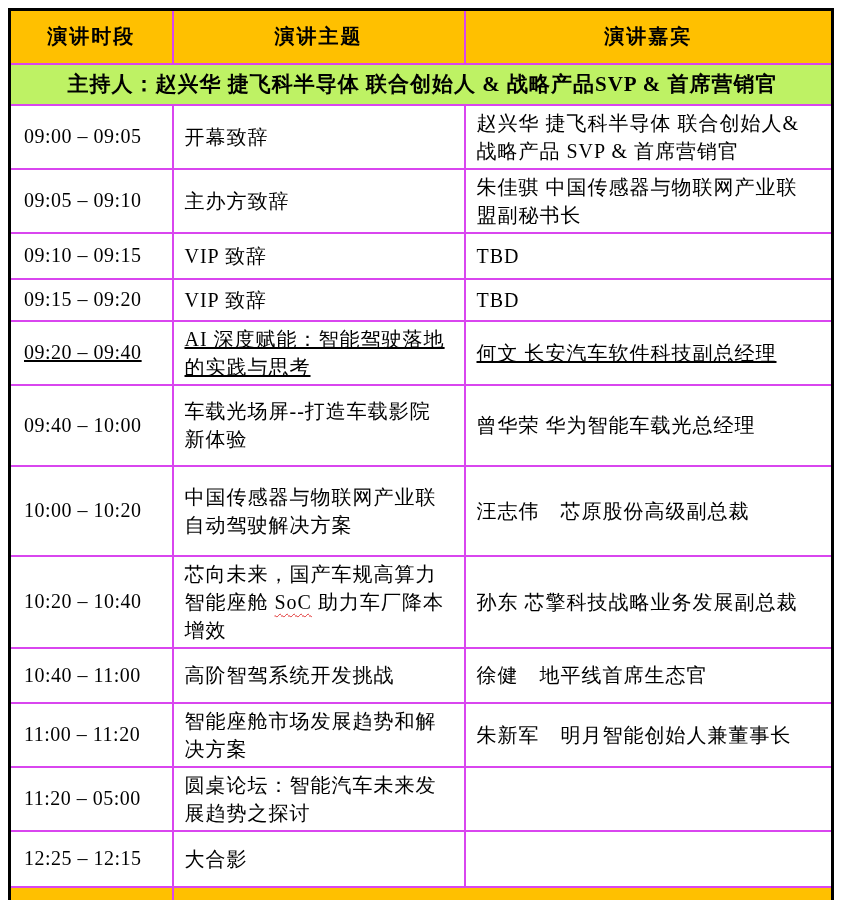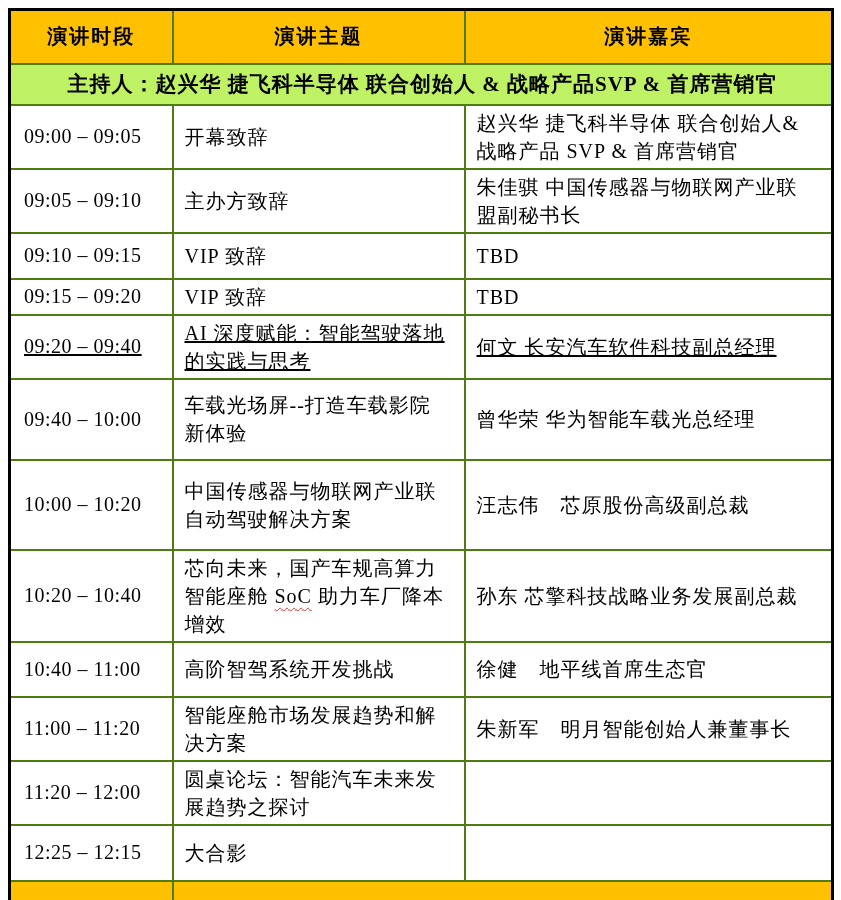--- a/index.html
+++ b/index.html
@@ -21,21 +21,21 @@
   table.agenda {
     border-collapse: collapse;
     table-layout: fixed;
     width: 825px;
     border: 3px solid #000000;
   }
   col.c-time  { width: 163px; }
   col.c-topic { width: 292px; }
   col.c-guest { width: 368px; }
   th, td {
-    border: 2px solid #4d7c0f;
+    border: 2px solid #d946ef;
     box-sizing: border-box;
     padding: 3px 8px 3px 11px;
     font-size: 20px;
     vertical-align: middle;
     overflow: hidden;
   }
   tr.r-header { height: 54px; }
   tr.r-header th {
     background: #FFC000;
     font-weight: bold;
@@ -58,21 +58,21 @@
     padding-left: 13px;
   }
   td.topic, td.guest {
     white-space: pre-line;
     line-height: 1.4;
     letter-spacing: 1px;
   }
   tr.r1  { height: 54px; }
   tr.r2  { height: 55px; }
   tr.r3  { height: 46px; }
-  tr.r4  { height: 36px; }
+  tr.r4  { height: 42px; }
   tr.r5  { height: 63px; text-decoration: underline; }
   tr.r6  { height: 81px; }
   tr.r7  { height: 90px; }
   tr.r8  { height: 85px; }
   tr.r9  { height: 55px; }
   tr.r10 { height: 56px; }
   tr.r11 { height: 59px; }
   tr.r12 { height: 56px; }
   tr.r-lunch { height: 60px; }
   tr.r-lunch td {
@@ -163,21 +163,21 @@
         <td class="topic">高阶智驾系统开发挑战</td>
         <td class="guest">徐健　地平线首席生态官</td>
       </tr>
       <tr class="r10">
         <td class="time">11:00 – 11:20</td>
         <td class="topic">智能座舱市场发展趋势和解
 决方案</td>
         <td class="guest">朱新军　明月智能创始人兼董事长</td>
       </tr>
       <tr class="r11">
-        <td class="time">11:20 – 12:00</td>
+        <td class="time">11:20 – 05:00</td>
         <td class="topic">圆桌论坛：智能汽车未来发
 展趋势之探讨</td>
         <td class="guest"></td>
       </tr>
       <tr class="r12">
         <td class="time">12:25 – 12:15</td>
         <td class="topic">大合影</td>
         <td class="guest"></td>
       </tr>
 

